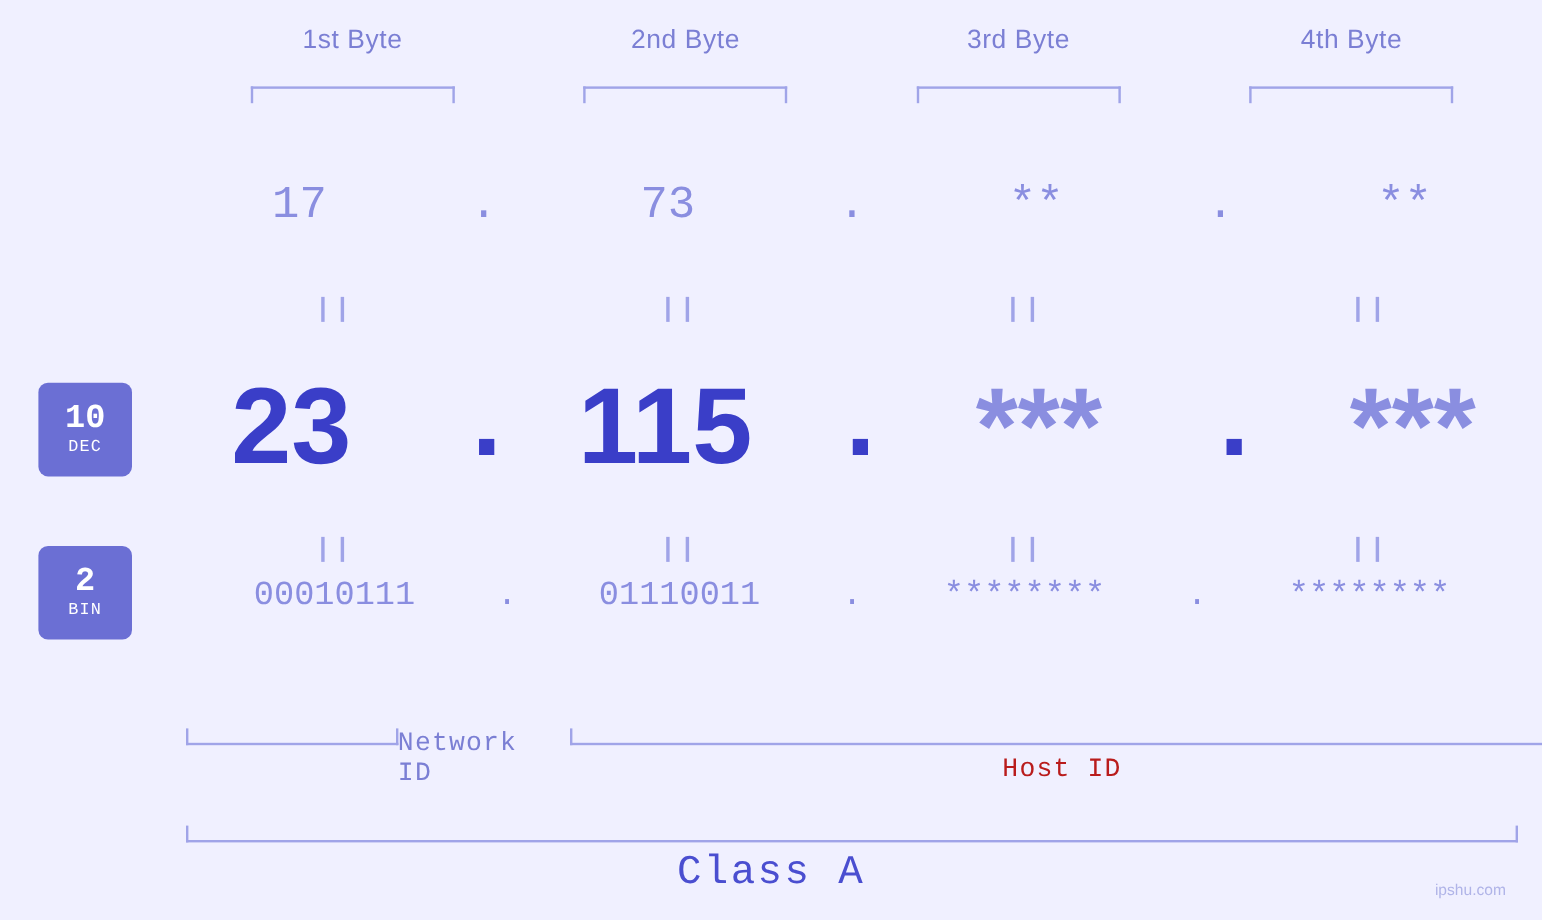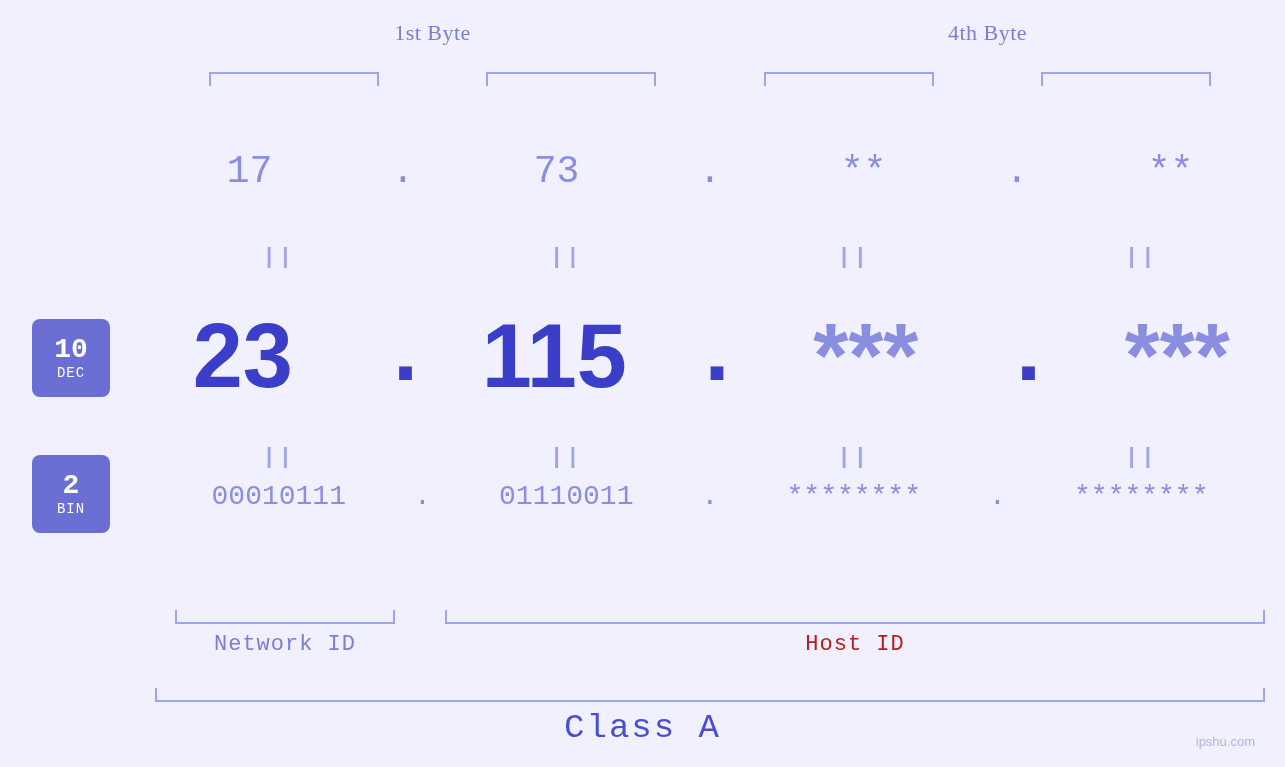--- a/index.html
+++ b/index.html
@@ -30,21 +30,21 @@
       position: absolute;
       top: 20px;
       left: 155px;
       width: 1110px;
     }
 
     .byte-label {
       flex: 1;
       text-align: center;
       color: #7b7fd4;
-      font-family: Liberation Serif, serif;
+      font-family: Liberation Sans, sans-serif;
       font-size: 22px;
       font-weight: normal;
       letter-spacing: 0.5px;
     }
 
     
     .bracket-row {
       display: flex;
       position: absolute;
       top: 72px;
@@ -216,22 +216,21 @@
       position: absolute;
       bottom: 110px;
       left: 155px;
       width: 1110px;
       display: flex;
     }
 
     .network-bracket {
       width: 290px;
       display: flex;
-      flex-direction: column;
-      align-items: center;
+      flex-direction: row;
     }
 
     .network-bracket-line {
       width: 220px;
       height: 14px;
       border: 2px solid #a0a4e8;
       border-top: none;
       margin-bottom: 8px;
     }
 
@@ -302,20 +301,22 @@
       color: #8a8ee0;
     }
   </style>
 </head>
 <body>
 
 <div class="container">
 
   <div class="byte-labels">
     <div class="byte-label">1st Byte</div>
+    <div class="byte-label">2nd Byte</div>
+    <div class="byte-label">3rd Byte</div>
     <div class="byte-label">4th Byte</div>
   </div>
 
   <div class="bracket-row">
     <div class="bracket">
       <div class="bracket-inner"></div>
     </div>
     <div class="bracket">
       <div class="bracket-inner"></div>
     </div>

